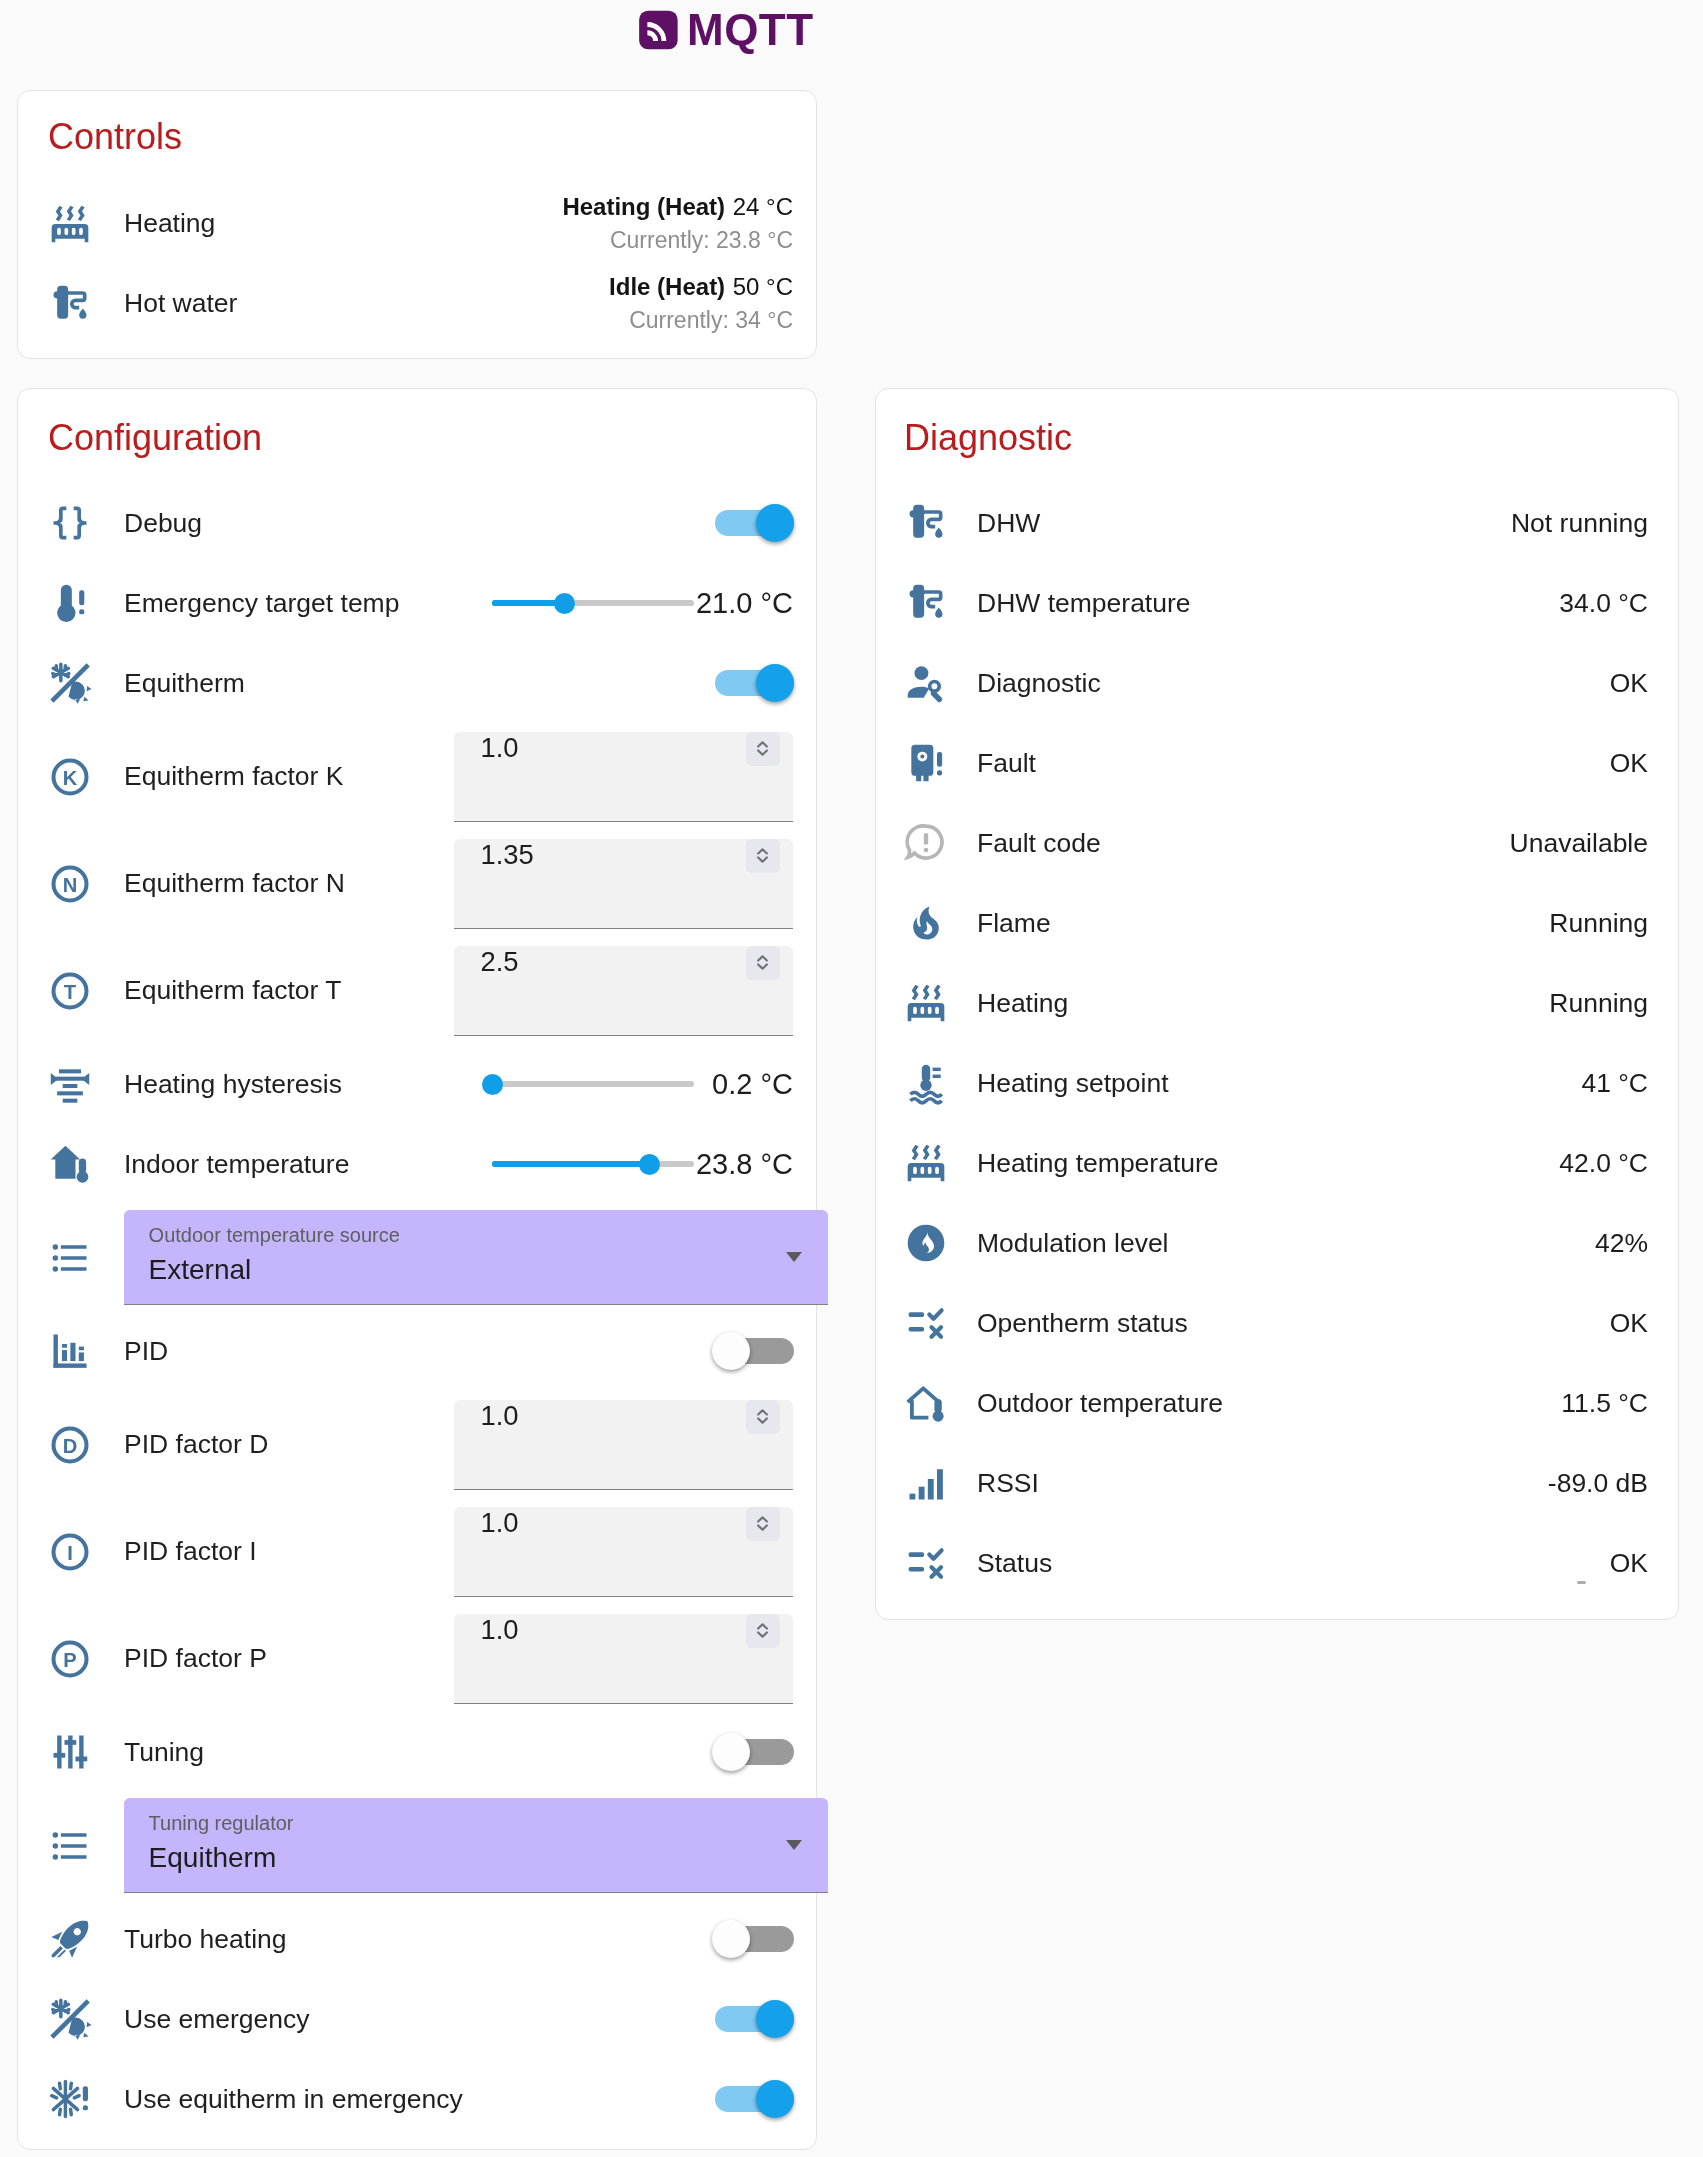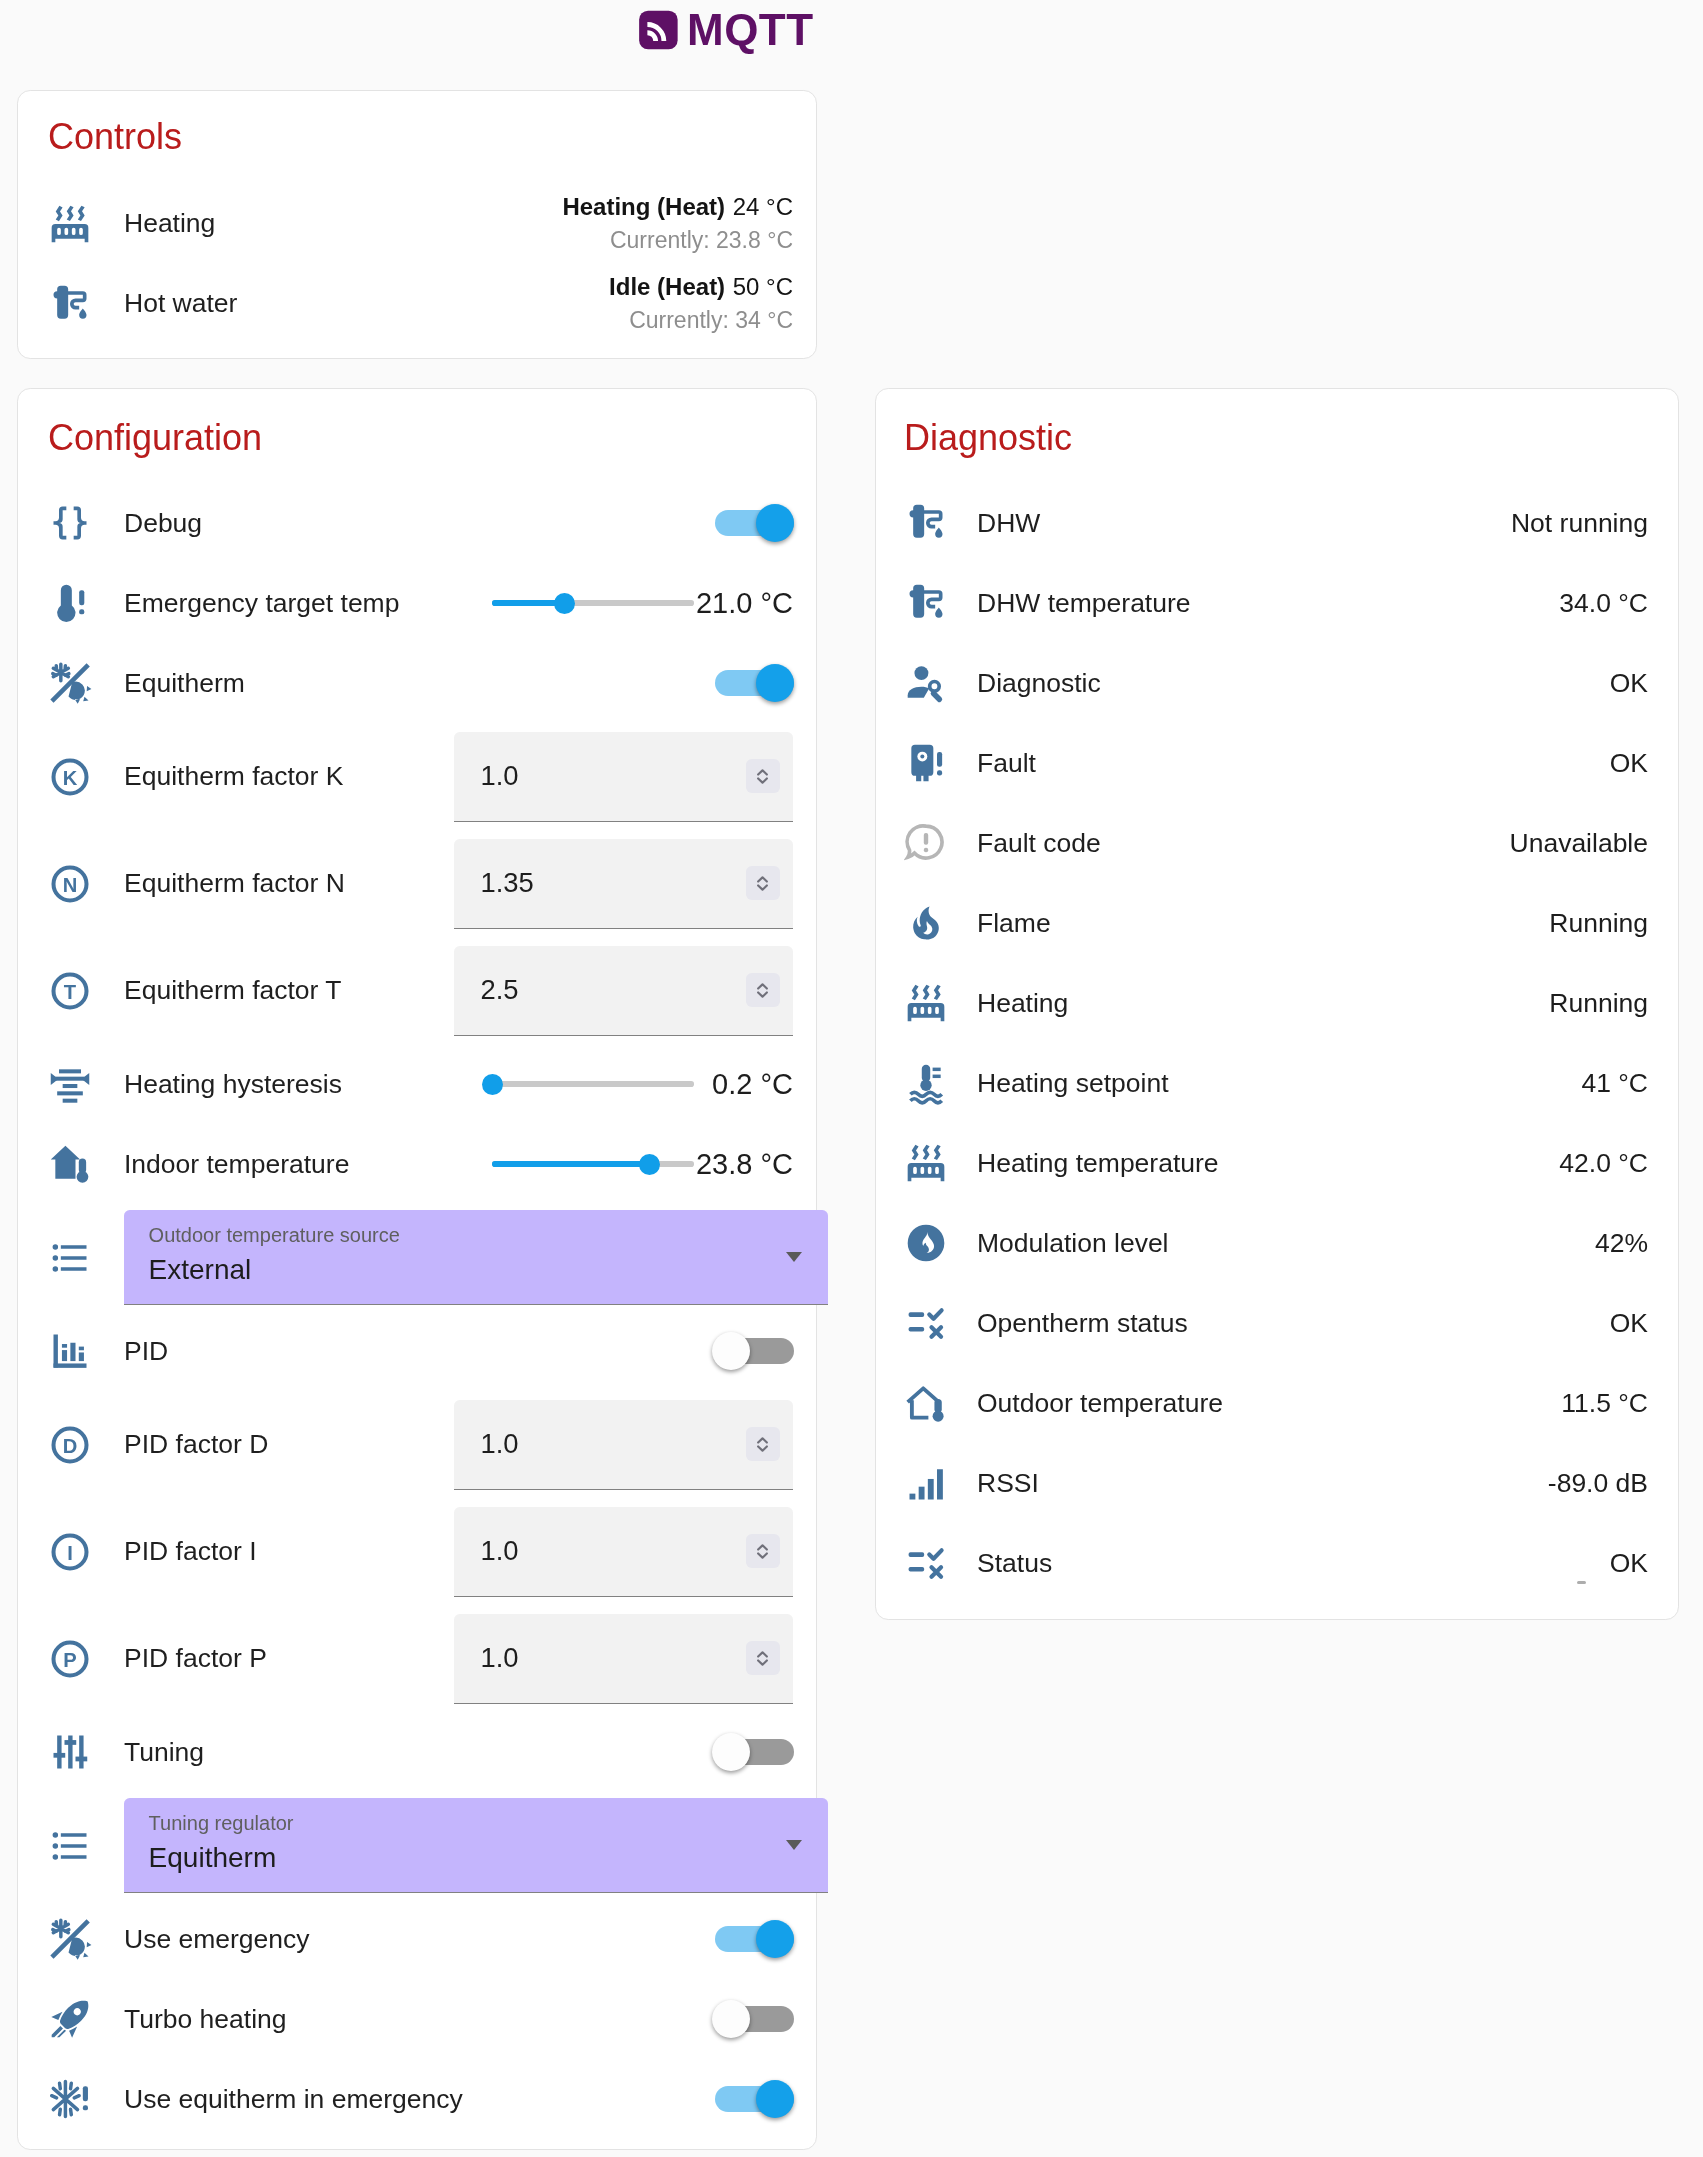--- a/index.html
+++ b/index.html
@@ -52,21 +52,21 @@
 
   
   .slider{position:relative;width:202px;height:24.6px}
   .sl-track{position:absolute;left:0;right:0;top:9.5px;height:5.7px;background:#c9c9c9;border-radius:2.8px}
   .sl-fill{position:absolute;left:0;top:9.5px;height:5.7px;background:#119ee9;border-radius:2.8px}
   .sl-thumb{position:absolute;top:1.9px;width:21px;height:21px;border-radius:50%;background:#119ee9}
   .sl-val{width:99px;text-align:right;font-size:29px;line-height:29px;color:#1d1d1d}
 
   
   .numfield{width:339px;height:90px;background:#f2f2f2;border-bottom:0.9px solid #818181;
-            border-radius:5.7px 5.7px 0 0;display:flex;align-items:center;
+            border-radius:5.7px 5.7px 0 0;display:flex;align-items:flex-start;
             padding:0 13.2px 0 26.5px;box-sizing:border-box}
   .num-val{font-size:27.4px;color:#1d1d1d}
   .stepper{margin-left:auto;width:34px;height:34px;background:#e7e7ee;border-radius:5.7px;
            display:flex;align-items:center;justify-content:center;cursor:pointer}
   .stepper svg{width:21px;height:21px}
 
   
   .selfield{position:relative;width:704px;height:95px;background:#c4b5fd;
             border-bottom:0.9px solid #818181;border-radius:5.7px 5.7px 0 0;
             padding:14px 23px 0 24.6px;box-sizing:border-box;cursor:pointer}
@@ -491,46 +491,46 @@
       <div class="selfield">
         <span class="sel-label">Tuning regulator</span>
         <span class="sel-value">Equitherm</span>
         <span class="caret"></span>
       </div>
     </div>
   </div>
 
   <div class="row h85">
     <svg class="ic" viewBox="0 0 46 46" width="44" height="44">
+        <use href="#i-rocket"></use>
+      </svg>
+    <span class="lbl">Turbo heating</span>
+    <div class="ctrl">
+        <div class="sw off">
+          <div class="sw-track"></div>
+          <div class="sw-thumb"></div>
+        </div>
+      </div>
+  </div>
+
+  <div class="row h85">
+    <svg class="ic" viewBox="0 0 46 46" width="44" height="44">
         <use href="#i-sunsnow"></use>
       </svg>
     <span class="lbl">Use emergency</span>
     <div class="ctrl">
         <div class="sw on">
           <div class="sw-track"></div>
           <div class="sw-thumb"></div>
         </div>
       </div>
   </div>
 
   <div class="row h85">
     <svg class="ic" viewBox="0 0 46 46" width="44" height="44">
-        <use href="#i-rocket"></use>
-      </svg>
-    <span class="lbl">Turbo heating</span>
-    <div class="ctrl">
-        <div class="sw off">
-          <div class="sw-track"></div>
-          <div class="sw-thumb"></div>
-        </div>
-      </div>
-  </div>
-
-  <div class="row h85">
-    <svg class="ic" viewBox="0 0 46 46" width="44" height="44">
         <use href="#i-snowalert"></use>
       </svg>
     <span class="lbl">Use equitherm in emergency</span>
     <div class="ctrl">
         <div class="sw on">
           <div class="sw-track"></div>
           <div class="sw-thumb"></div>
         </div>
       </div>
   </div>

